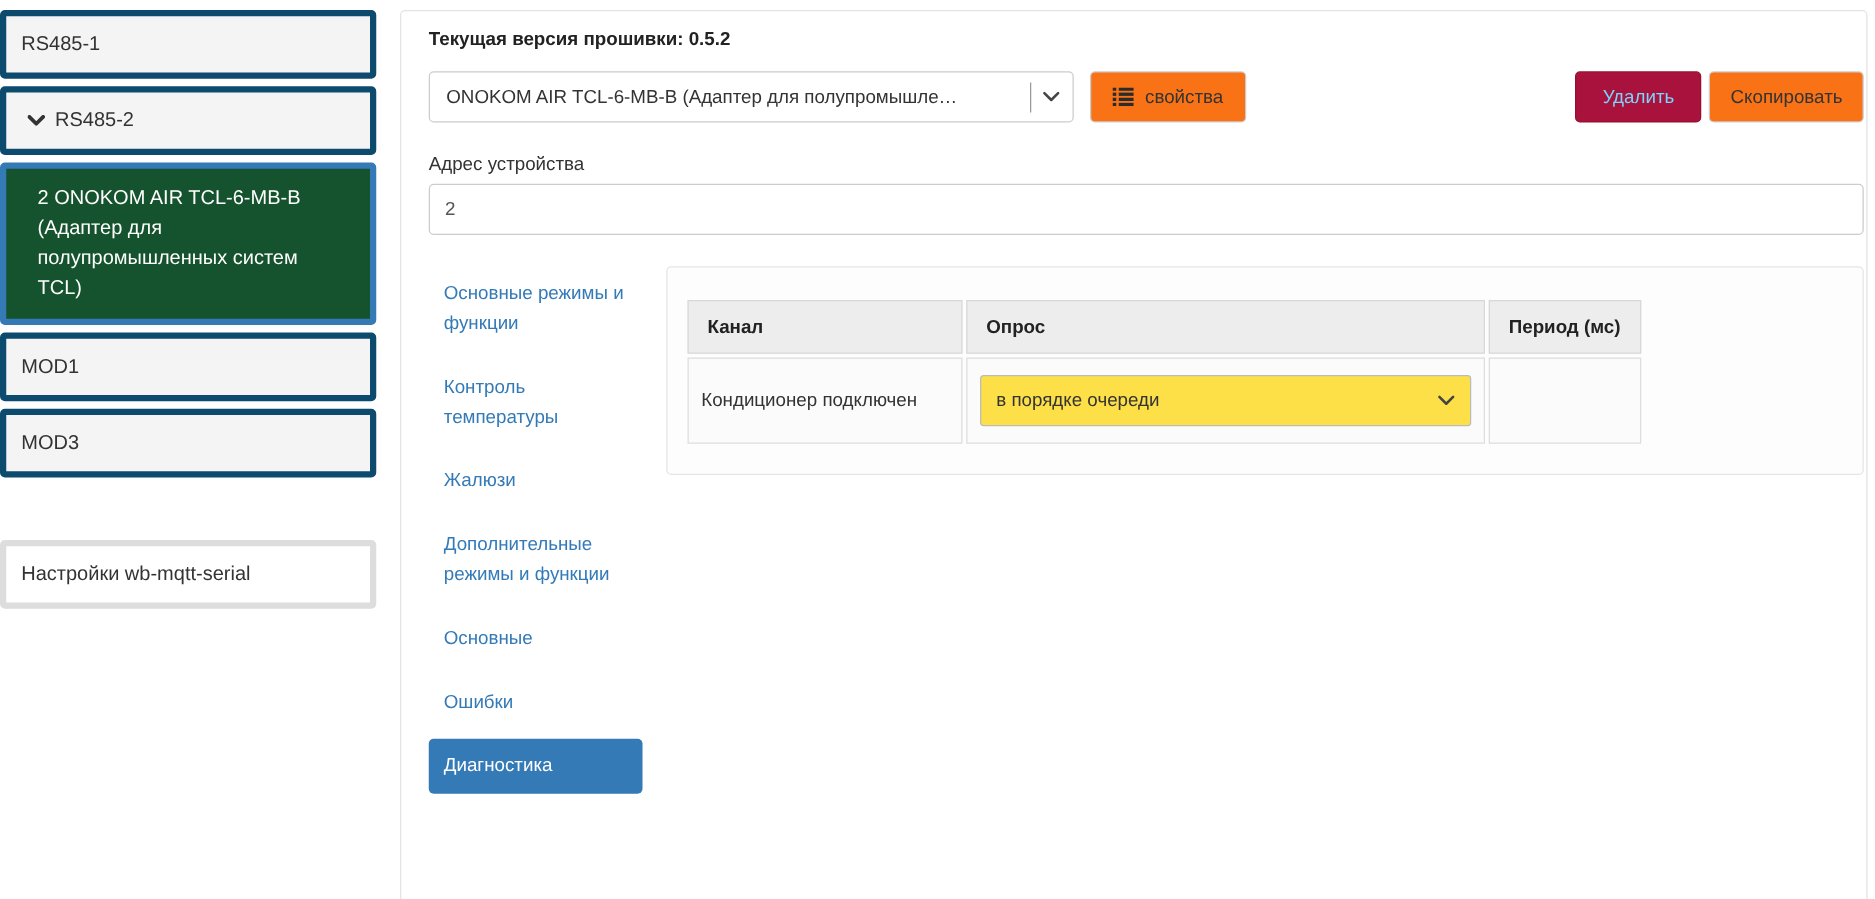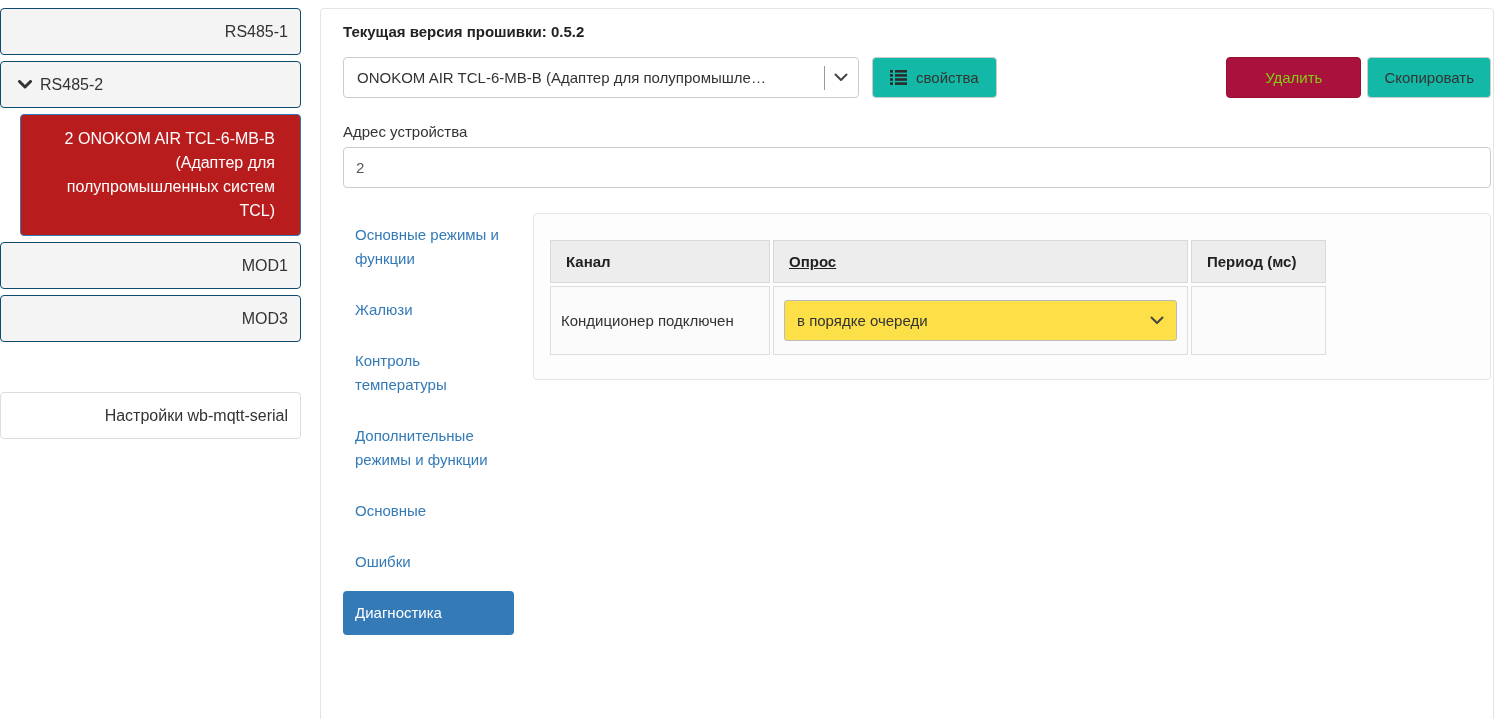--- a/index.html
+++ b/index.html
@@ -2,48 +2,48 @@
 <html><head>
 <meta charset="utf-8">
 <style>
   * { margin:0; padding:0; box-sizing:border-box; }
   html,body { width:1500px; height:719px; background:#fff; overflow:hidden;
     font-family:"Liberation Sans", sans-serif; color:#333; }
 
   
   .sidebar { position:absolute; left:0; top:8px; width:301px;
     display:flex; flex-direction:column; gap:6px; }
-  .side-item { background:#f4f4f4; border:1px solid #0c4a6e; border-radius:4px;
-    padding:13px 12px; font-size:16px; line-height:19px; color:#333; cursor:pointer;text-align:right; }
+  .side-item { background:#f4f4f4; border:5px solid #0c4a6e; border-radius:4px;
+    padding:13px 12px; font-size:16px; line-height:19px; color:#333; cursor:pointer; }
   .side-item.expanded { display:flex; align-items:center; gap:8px; padding-left:17px; }
-  .side-item.selected { background:#b91c1c; border-color:#337ab7; color:#fff;
-    padding:12px 25px; line-height:24px;margin-left:20px; }
+  .side-item.selected { background:#14532d; border-color:#337ab7; color:#fff;
+    padding:12px 25px; line-height:24px; }
   .side-item.white { background:#fff; border-color:#ddd;margin-top:44px; }
   .chev-dn { width:14px; height:9px; flex-shrink:0; }
 
   
   .main-panel { position:absolute; left:320px; top:8px; width:1174px; height:780px;
     background:#fff; border:1px solid #e4e4e4; border-radius:4px;
     padding:14px 2px 20px 22px; }
   .fw-line { font-size:15px; font-weight:bold; color:#222; }
 
   .ctrl-row { display:flex; align-items:center; margin-top:17px; height:41px; }
   .fake-select { display:flex; align-items:center; width:516px; height:41px;
     background:#fff; border:1px solid #ccc; border-radius:4px; padding:0 10px 0 13px;
     font-size:15px; color:#333; cursor:pointer; }
   .fake-select .val { flex:1; white-space:nowrap; overflow:hidden; }
   .sel-divider { width:1px; height:24px; background:#999; margin:0 9px 0 8px; }
   .caret { width:14px; height:9px; }
 
   .btn { height:41px; display:inline-flex; align-items:center; gap:9px;
-    background:#14b8a6; border:1px solid #ccc; border-radius:4px;
+    background:#f97316; border:1px solid #ccc; border-radius:4px;
     font-size:15px; color:#333; padding:0 17px; cursor:pointer;
     font-family:"Liberation Sans", sans-serif; }
   .btn-props { margin-left:13px; }
-  .btn-danger { background:#a8123c; border-color:#96102f; color:#84cc16; padding:0 38px; }
+  .btn-danger { background:#a8123c; border-color:#96102f; color:#7dd3fc; padding:0 21px; }
   .btn-copy { margin-left:6px; padding:0 16px; }
   .spacer { flex:1; }
 
   .addr-label { margin-top:25px; font-size:15px; color:#333; }
   .addr-input { margin-top:7px; width:100%; height:41px; border:1px solid #ccc;
     border-radius:4px; padding:0 12px; font-size:15px; color:#555;
     font-family:"Liberation Sans", sans-serif; background:#fff; }
 
   
   .tab-area { display:flex; margin-top:25px; align-items:flex-start; }
@@ -55,22 +55,22 @@
   .content-panel { flex:1; border:1px solid #e5e5e5; border-radius:4px;
     background:#fdfdfd; padding:23px 26px 21px 16px; min-height:165px; }
 
   table.cfg { border-collapse:separate; border-spacing:3px; margin-left:-3px; }
   table.cfg th { background:#ededed; border:1px solid #d8d8d8; font-size:15px;
     font-weight:bold; text-align:left; padding:12px 15px; color:#222; }
   table.cfg td { background:#fbfbfb; border:1px solid #ddd; font-size:15px;
     padding:13px 10px; vertical-align:middle; }
   td.ch-cell { padding:13px 15px; }
   .col-channel { width:220px; }
-  .col-poll { width:415px;text-decoration:underline; }
-  .col-period { width:135px; }
+  .col-poll { width:415px; }
+  .col-period { width:122px; }
   .cell-select { display:flex; align-items:center; width:100%; height:41px;
     background:#fde047; border:1px solid #bbb; border-radius:3px; padding:0 12px;
     font-size:15px; color:#333; cursor:pointer; }
   .cell-select .val { flex:1; }
 
   .list-icon { width:17px; height:15px; }
 </style>
 </head>
 <body>
 
@@ -130,22 +130,22 @@
     <button class="btn btn-danger">Удалить</button>
     <button class="btn btn-copy">Скопировать</button>
   </div>
 
   <div class="addr-label">Адрес устройства</div>
   <input class="addr-input" type="text" value="2" style="">
 
   <div class="tab-area">
     <div class="tabnav">
       <div class="tab">Основные режимы и функции</div>
+      <div class="tab">Контроль температуры</div>
       <div class="tab">Жалюзи</div>
-      <div class="tab">Контроль температуры</div>
       <div class="tab">Дополнительные режимы и функции</div>
       <div class="tab">Основные</div>
       <div class="tab">Ошибки</div>
       <div class="tab active">Диагностика</div>
     </div>
 
     <div class="content-panel">
       <table class="cfg">
         <tbody>
             <tr>

